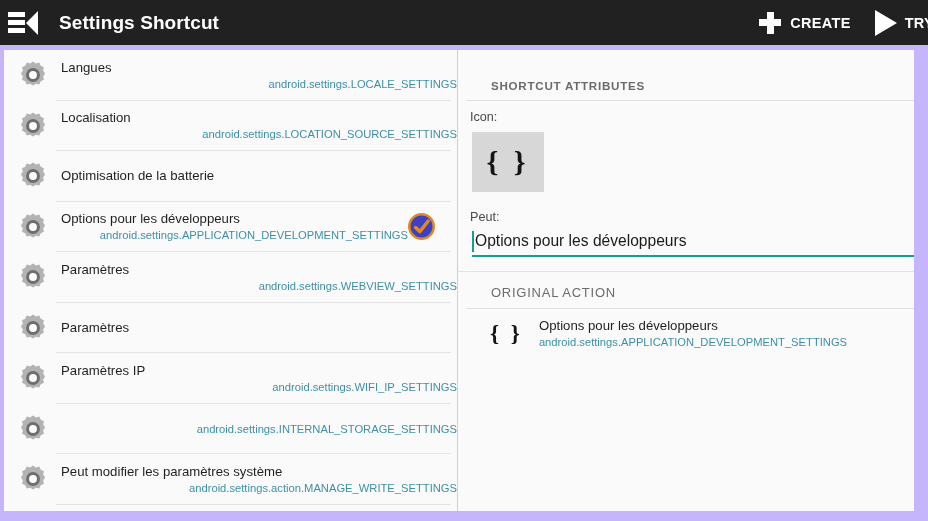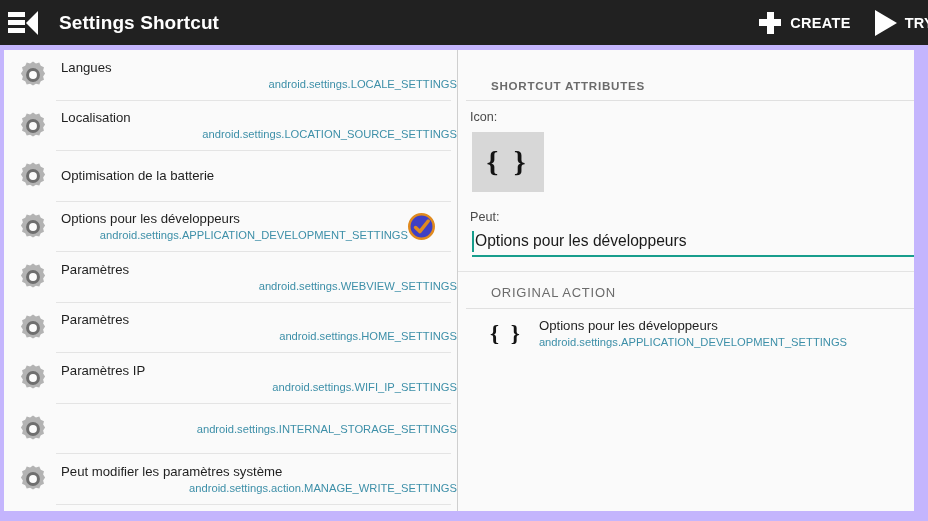--- a/index.html
+++ b/index.html
@@ -433,21 +433,20 @@
           <div class="divider"></div>
         </div>
         <div class="list-row">
           <svg class="gear" viewBox="0 0 32 32" xmlns="http://www.w3.org/2000/svg">
             <path fill="#b3b3b3" d="M16 1.5l3.1 2.1 3.6-0.9 1.6 3.4 3.4 1.6-0.9 3.6 2.1 3.1-2.1 3.1 0.9 3.6-3.4 1.6-1.6 3.4-3.6-0.9-3.1 2.1-3.1-2.1-3.6 0.9-1.6-3.4-3.4-1.6 0.9-3.6-2.1-3.1 2.1-3.1-0.9-3.6 3.4-1.6 1.6-3.4 3.6 0.9z"></path>
             <circle cx="16" cy="16" r="7.4" fill="#6e6e6e"></circle>
             <circle cx="16" cy="16" r="4.2" fill="#fbfbfb"></circle>
           </svg>
           <div class="row-texts">
             <div class="row-title">Paramètres</div>
-            <div class="row-sub">android.settings.HOME_SETTINGS</div>
           </div>
           <div class="divider"></div>
         </div>
         <div class="list-row">
           <svg class="gear" viewBox="0 0 32 32" xmlns="http://www.w3.org/2000/svg">
             <path fill="#b3b3b3" d="M16 1.5l3.1 2.1 3.6-0.9 1.6 3.4 3.4 1.6-0.9 3.6 2.1 3.1-2.1 3.1 0.9 3.6-3.4 1.6-1.6 3.4-3.6-0.9-3.1 2.1-3.1-2.1-3.6 0.9-1.6-3.4-3.4-1.6 0.9-3.6-2.1-3.1 2.1-3.1-0.9-3.6 3.4-1.6 1.6-3.4 3.6 0.9z"></path>
             <circle cx="16" cy="16" r="7.4" fill="#6e6e6e"></circle>
             <circle cx="16" cy="16" r="4.2" fill="#fbfbfb"></circle>
           </svg>
           <div class="row-texts">

